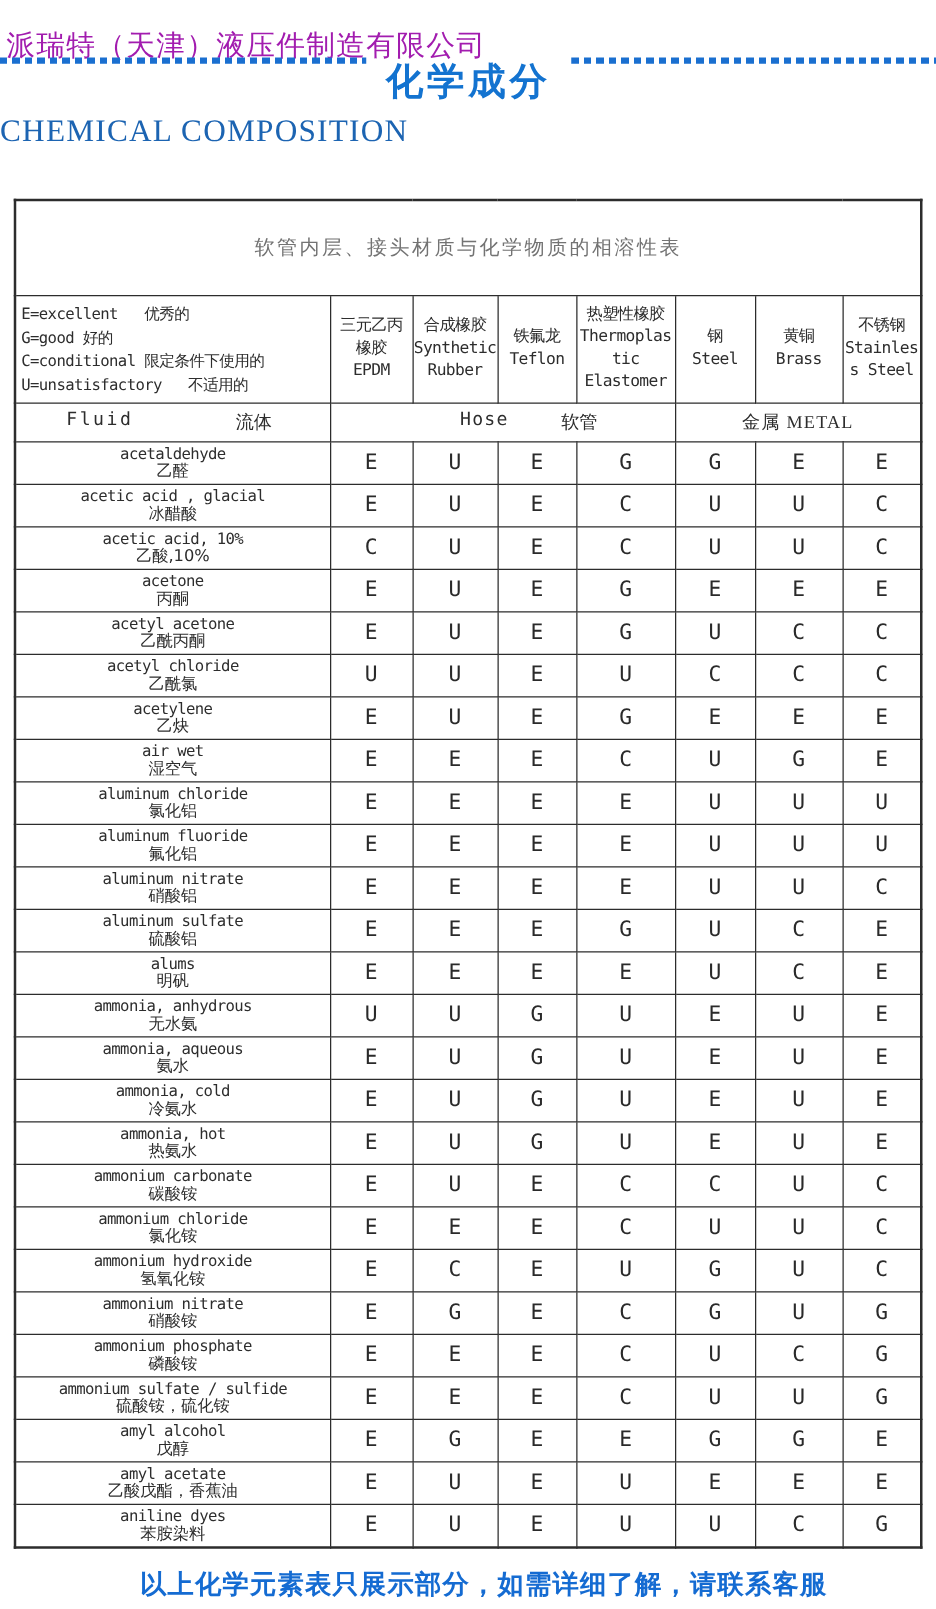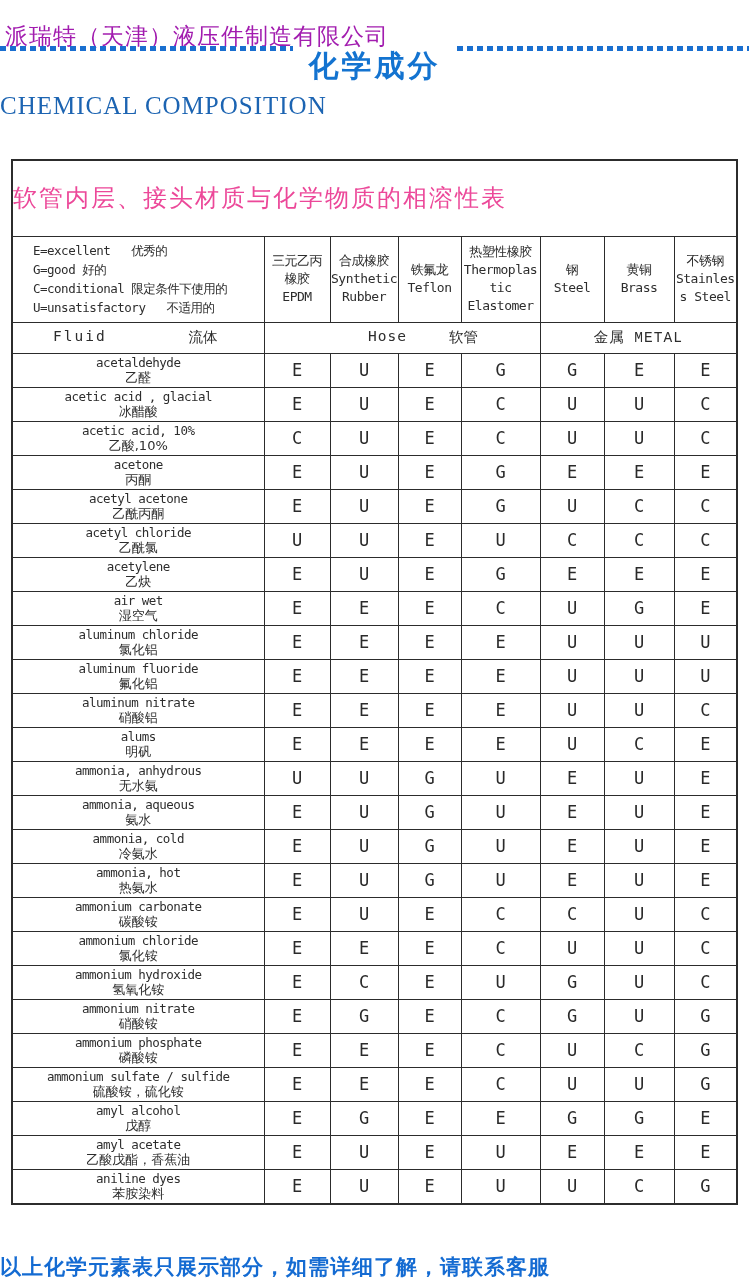--- a/index.html
+++ b/index.html
@@ -66,50 +66,50 @@
     left: 11px;
     width: 727px;
     border-collapse: collapse;
     table-layout: fixed;
     border: 2px solid #2c2c2c;
   }
   table.compat td { border: 1px solid #2c2c2c; overflow: hidden; }
 
   tr.t-title td {
     height: 76px;
-    text-align: left;
+    text-align: center;
     vertical-align: middle;
-    font-size: 24px;
+    font-size: 16px;
     letter-spacing: 2px;
-    color: #ec4899;
+    color: #737373;
   }
   tr.t-mat td { height: 86px; vertical-align: middle; }
   td.legend-cell {
-    padding-left: 20px;
+    padding-left: 4px;
     font-family: "DejaVu Sans Mono", monospace;
     font-size: 12.5px;
     line-height: 19px;
     white-space: pre-wrap;
     letter-spacing: -0.5px;
   }
   td.mat-cell {
     text-align: center;
     font-family: "DejaVu Sans Mono", monospace;
     font-size: 13px;
     line-height: 18px;
     white-space: pre-line;
     letter-spacing: -0.5px;
   }
   tr.t-group td { height: 31px; vertical-align: middle; font-size: 14.5px; }
   .fluid-head { display: flex; justify-content: space-between; padding: 0 46px 0 40px; }
   .fluid-head .mono { font-family: "DejaVu Sans Mono", monospace; letter-spacing: 2px; }
   .hose-head { display: flex; justify-content: center; gap: 42px; }
   .hose-head .mono { font-family: "DejaVu Sans Mono", monospace; letter-spacing: 1px; margin-left: 42px; }
   td.metal-head { text-align: center; letter-spacing: 1px; }
-  td.metal-head .mono { font-family: Liberation Mono, monospace; }
+  td.metal-head .mono { font-family: Liberation Serif, serif; }
 
   tbody.rows tr { height: 33.5px; }
   td.fluid-cell { text-align: center; vertical-align: middle; padding: 1px 0; }
   td.fluid-cell .en {
     font-family: "DejaVu Sans Mono", monospace;
     font-size: 12.5px;
     line-height: 15px;
     letter-spacing: -0.5px;
     white-space: nowrap;
   }
@@ -121,24 +121,26 @@
     font-size: 17px;
     color: #2a2a2a;
   }
 
   
   .footer-note {
     position: absolute;
     top: 1253px;
     left: 0;
     right: 0;
+    text-align: center;
     font-size: 21px;
     font-weight: bold;
     letter-spacing: 1px;
     color: #146bd2;
+    padding-left: 25px;
   }
 </style>
 </head>
 <body>
 
 <div class="page">
 
   <div class="company">派瑞特（天津）液压件制造有限公司</div>
 
   <div class="title-row">
@@ -342,20 +344,33 @@
     <td class="rating">E</td>
     <td class="rating">E</td>
     <td class="rating">E</td>
     <td class="rating">E</td>
     <td class="rating">U</td>
     <td class="rating">U</td>
     <td class="rating">C</td>
   </tr>
         <tr>
     <td class="fluid-cell">
+      <div class="en">aluminum sulfate</div>
+      <div class="cn">硫酸铝</div>
+    </td>
+    <td class="rating">E</td>
+    <td class="rating">E</td>
+    <td class="rating">E</td>
+    <td class="rating">G</td>
+    <td class="rating">U</td>
+    <td class="rating">C</td>
+    <td class="rating">E</td>
+  </tr>
+        <tr>
+    <td class="fluid-cell">
       <div class="en">alums</div>
       <div class="cn">明矾</div>
     </td>
     <td class="rating">E</td>
     <td class="rating">E</td>
     <td class="rating">E</td>
     <td class="rating">E</td>
     <td class="rating">U</td>
     <td class="rating">C</td>
     <td class="rating">E</td>

